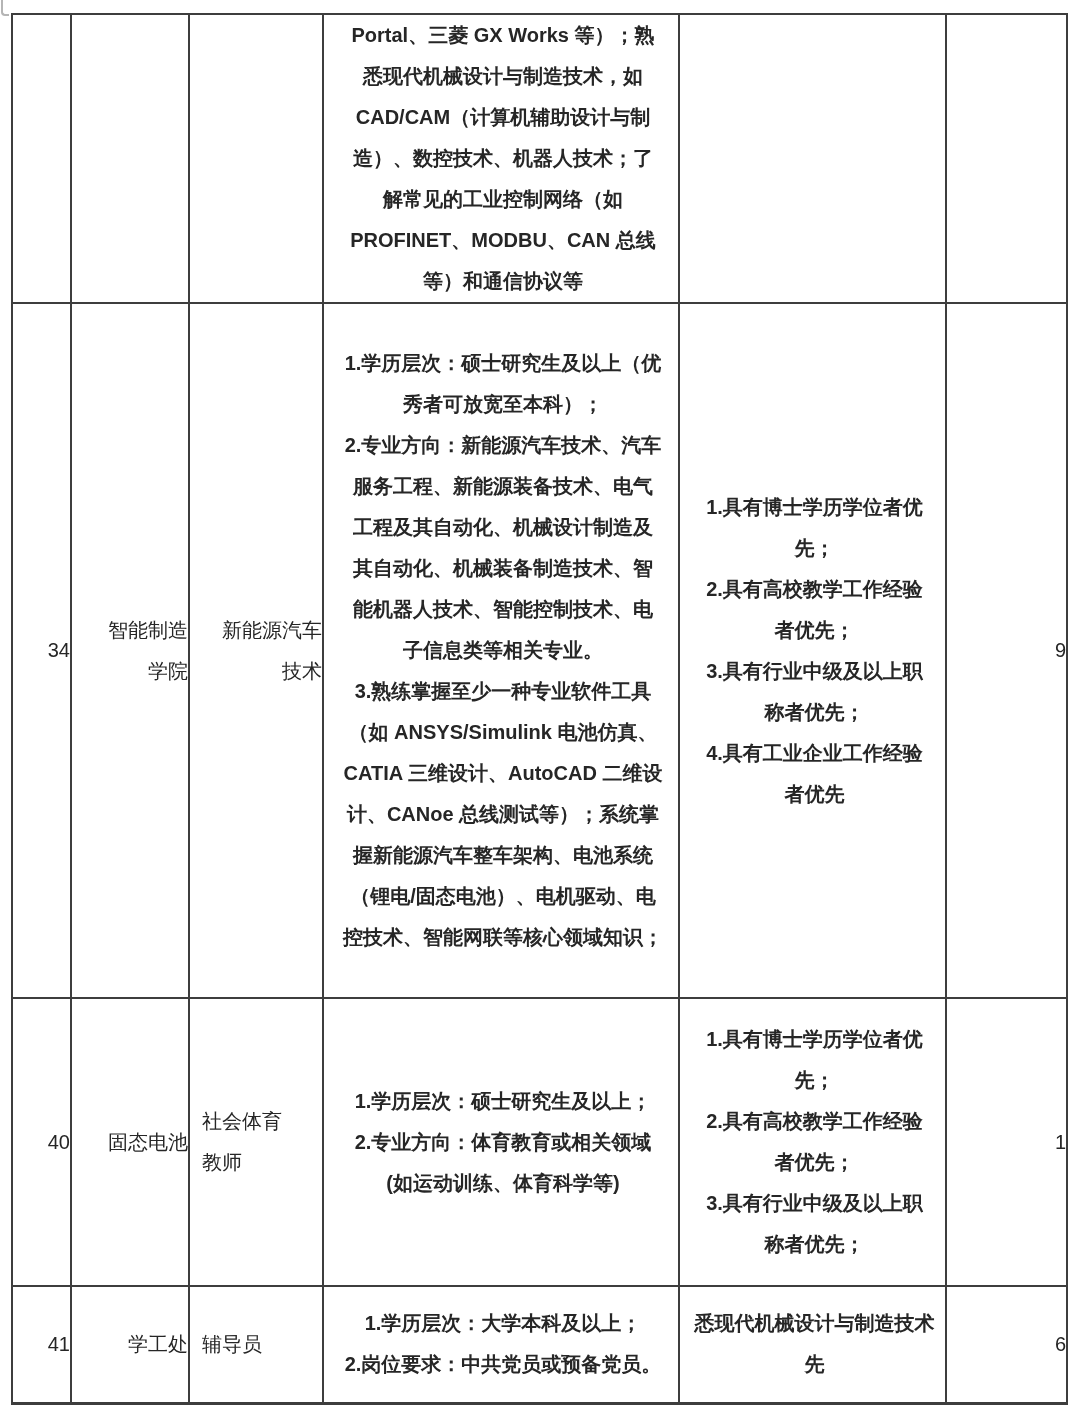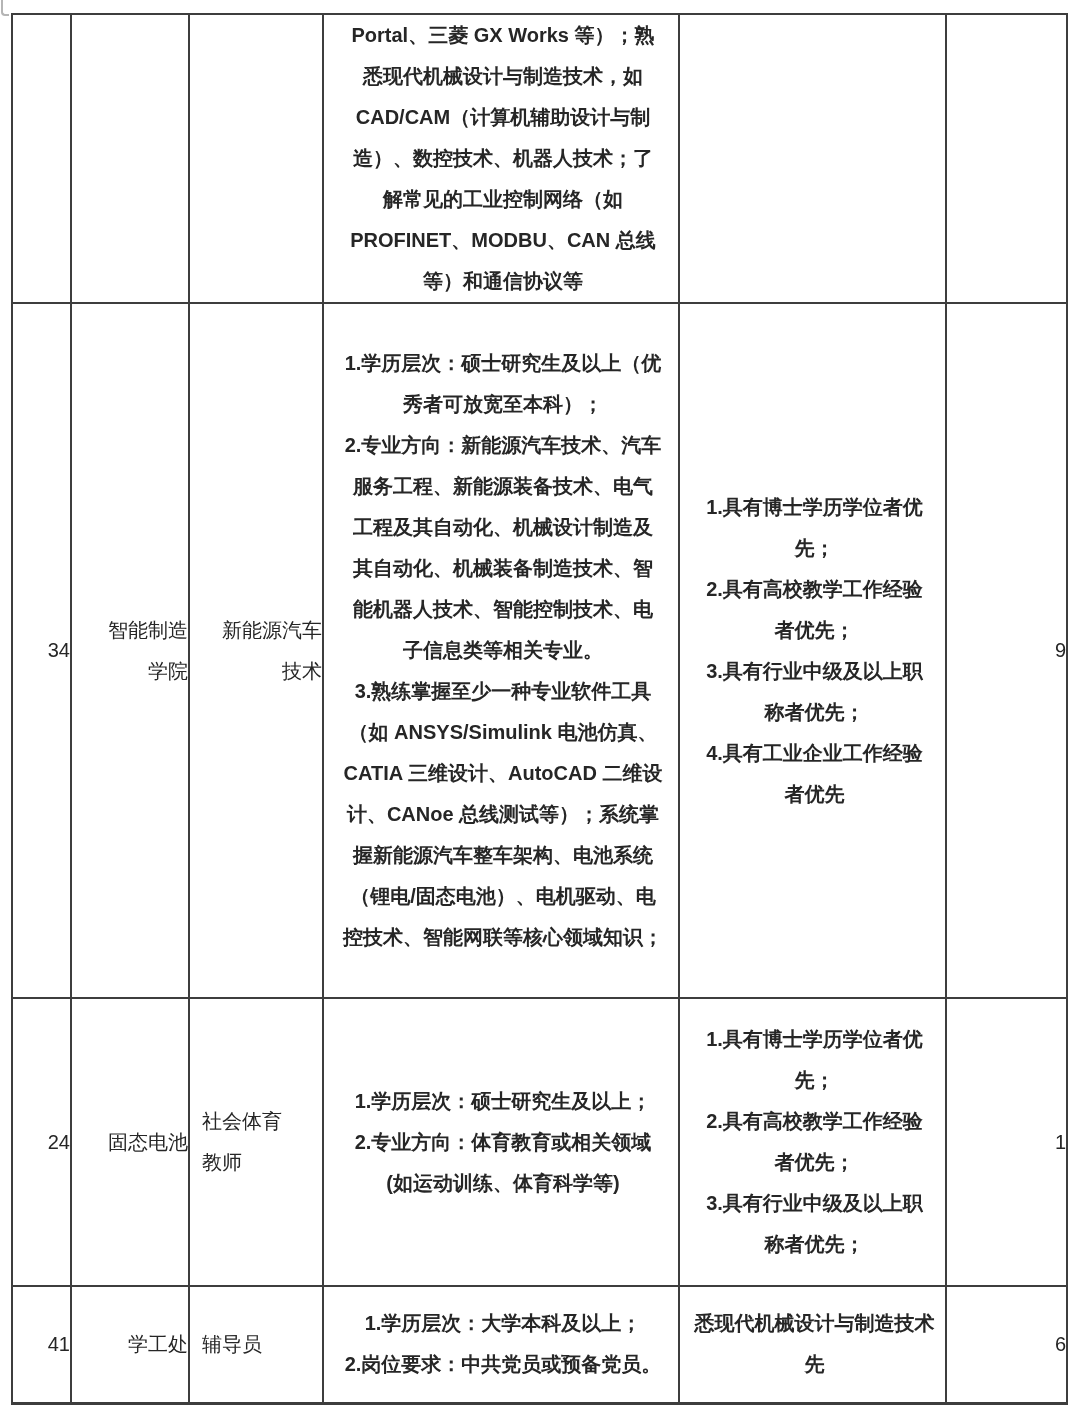--- a/index.html
+++ b/index.html
@@ -117,21 +117,21 @@
 2.具有高校教学工作经验
 者优先；
 3.具有行业中级及以上职
 称者优先；
 4.具有工业企业工作经验
 者优先</td>
         <td class="c-center">9</td>
       </tr>
 
       <tr class="row-24">
-        <td class="c-center">24</td>
+        <td class="c-center">40</td>
         <td class="c-center">固态电池</td>
         <td class="c-left">社会体育
 教师</td>
         <td class="c-text">1.学历层次：硕士研究生及以上；
 2.专业方向：体育教育或相关领域
 (如运动训练、体育科学等)</td>
         <td class="c-text">1.具有博士学历学位者优
 先；
 2.具有高校教学工作经验
 者优先；

